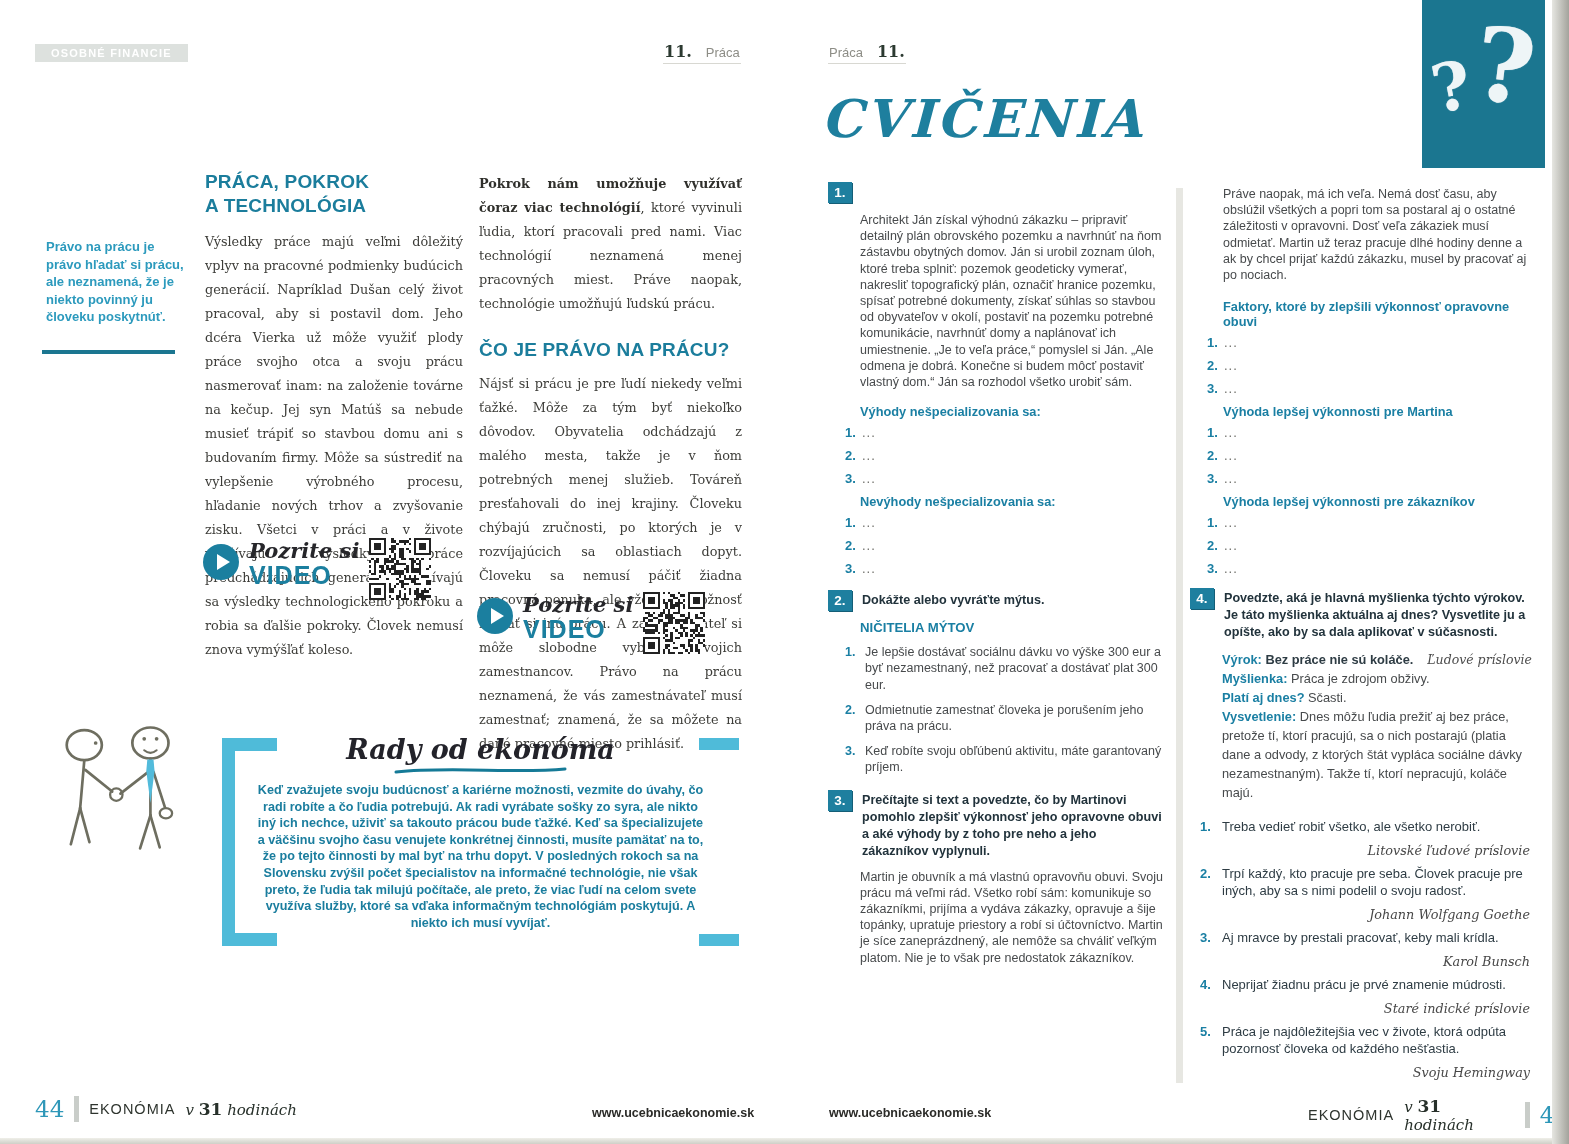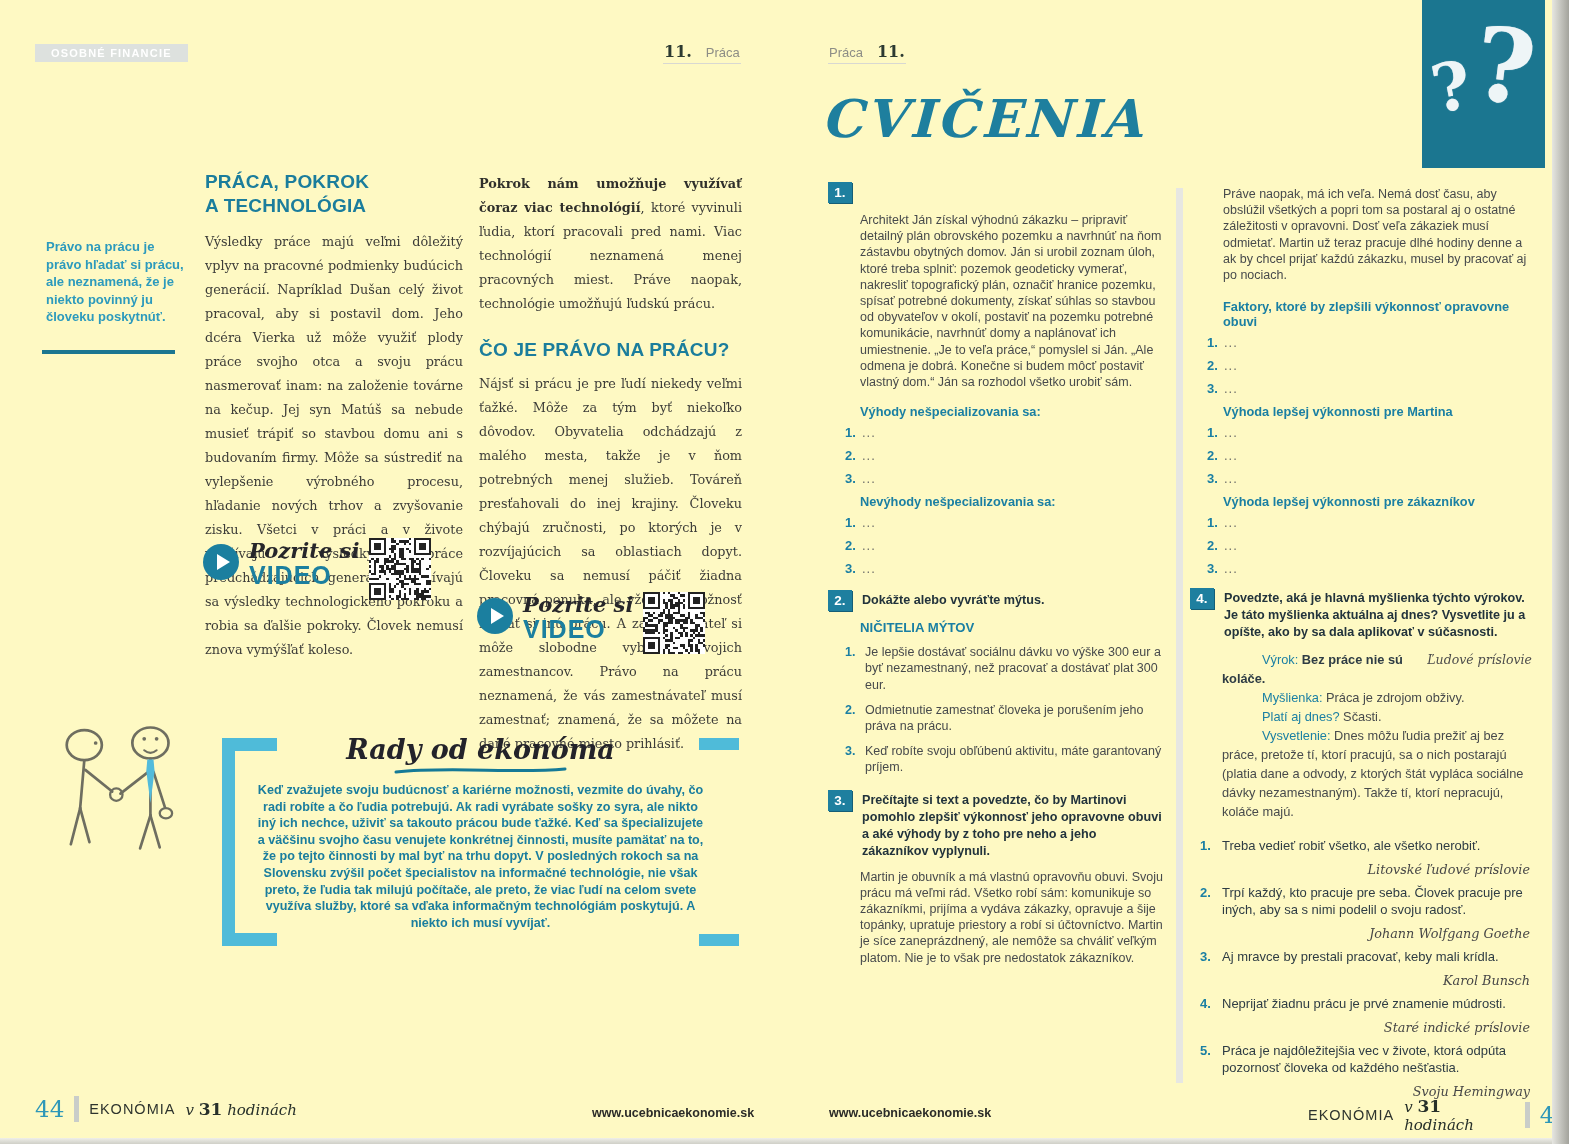--- a/index.html
+++ b/index.html
@@ -1,20 +1,20 @@
 <!DOCTYPE html>
 <html><head>
 <meta charset="utf-8">
 <style>
   * { margin:0; padding:0; box-sizing:border-box; }
   html,body { background:#e9e9e4; }
   body { font-family:"Liberation Sans", sans-serif; }
   #spread {
     position:relative; width:1569px; height:1144px;
-    background:#fef9c3; overflow:hidden; color:#3c3c38;
+    background:#ffffff; overflow:hidden; color:#3c3c38;
   }
   .abs { position:absolute; }
 
   
   .tag {
     background:#dde1de; color:#fff; font-weight:bold; font-size:11px;
     letter-spacing:1.2px; padding:3px 16px; text-transform:uppercase;
   }
   .pg-head { display:flex; align-items:baseline; gap:14px; font-size:13px; color:#8d8d86; }
   .pg-head .num { font-family:"DejaVu Serif", serif; font-weight:bold; font-size:16px; color:#2c3a31; }
@@ -81,21 +81,21 @@
   .sub-head { margin-left:32px; color:#1a7fa3; font-weight:bold; font-size:12.8px; margin-bottom:6px; }
   .num-row { display:flex; margin:0 0 8px 17px; font-size:13px; }
   .num-row .ln { color:#1a7fa3; font-weight:bold; min-width:17px; }
   .num-row .dots { color:#6f6f6a; letter-spacing:1px; }
   .sub-block { margin-bottom:6px; }
 
   .myth { display:flex; gap:7px; margin:0 0 9px 17px; font-size:12.5px; line-height:16.2px; color:#474a4c; width:317px; }
   .myth .m-n { color:#1a7fa3; font-weight:bold; flex:none; min-width:13px; }
 
   .kv { margin-left:32px; font-size:12.8px; line-height:19px; color:#474a4c; width:310px; }
-  .kv .kv-l { color:#1a7fa3; font-weight:normal;margin-left:40px; }
+  .kv .kv-l { color:#1a7fa3; font-weight:bold; }
   .kv .kv-t { font-weight:bold; color:#2e3c44; }
   .kv .plain { font-weight:normal; color:#474a4c; }
   .kv .kv-note { float:right; font-family:"DejaVu Serif", serif; font-style:italic; font-size:12.5px; color:#4c4c4c; }
 
   .quote { margin:0 0 7px 10px; width:330px; }
   .q-line { display:flex; gap:7px; font-size:13px; line-height:17px; }
   .q-n { color:#1a7fa3; font-weight:bold; flex:none; min-width:15px; }
   .q-t { font-weight:normal; color:#2e3c44; }
   .q-a { text-align:right; font-family:"DejaVu Serif", serif; font-style:italic; font-size:12.8px; color:#474747; margin-top:8px; }
 

